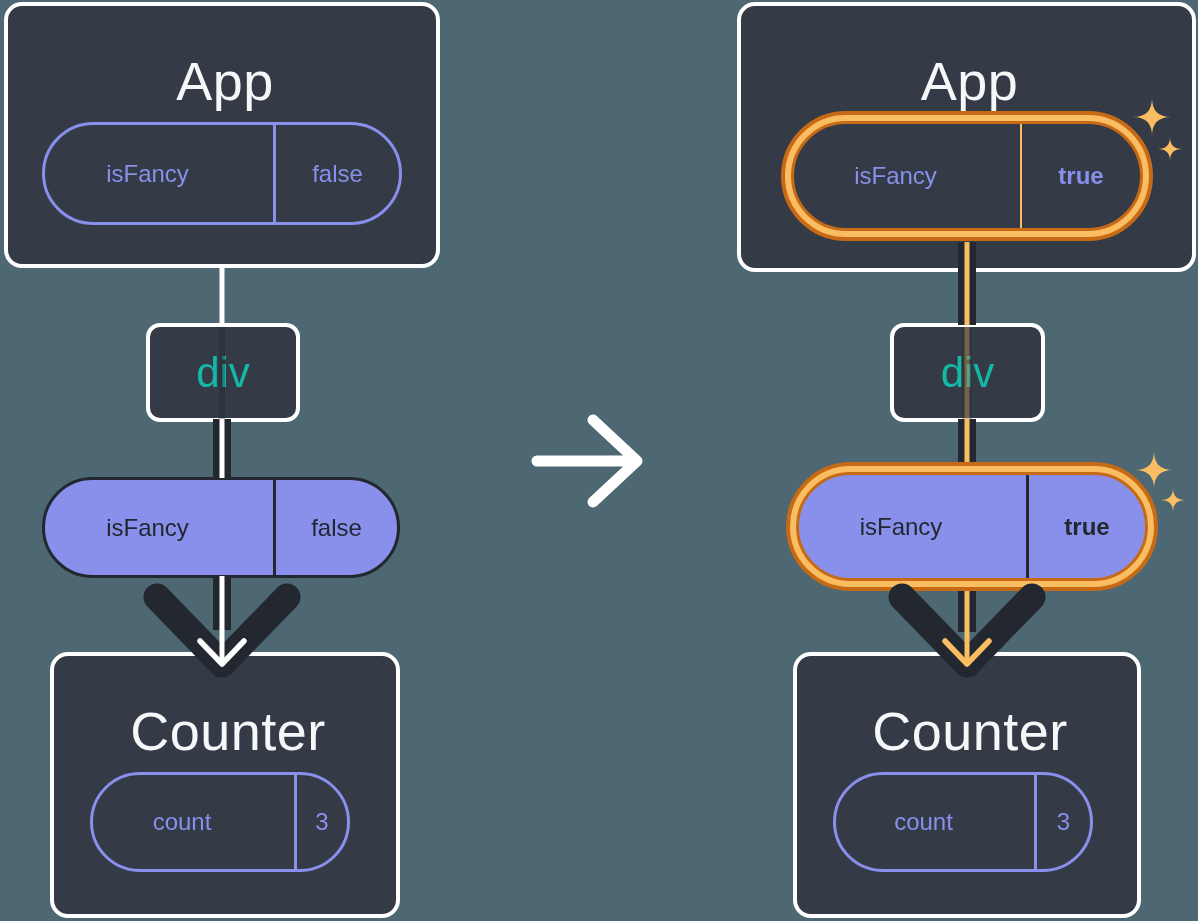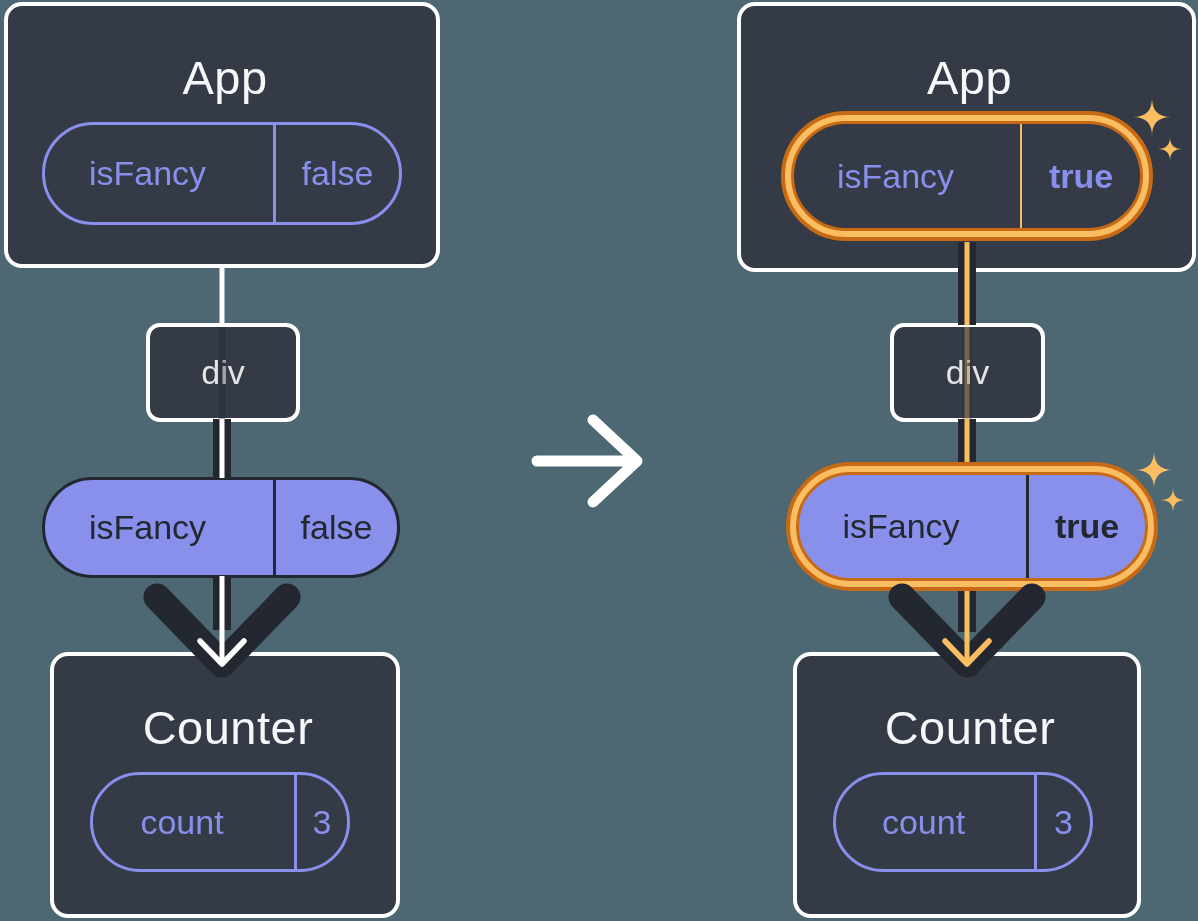--- a/index.html
+++ b/index.html
@@ -6,24 +6,24 @@
     --background:#4D6872; --box-fill:#343A46; --box-border:#FFFFFF;
     --purple:#8890EC; --dark:#23272F; --orange:#FABD62; --orange-dark:#C76A15;
   }
   html,body{margin:0;padding:0;background:var(--background);}
   .stage{position:relative;width:1198px;height:921px;background:var(--background);
          font-family:"Liberation Sans",sans-serif;overflow:hidden;}
   .box{position:absolute;background:var(--box-fill);border:4px solid var(--box-border);
        border-radius:18px;box-sizing:border-box;z-index:1;}
   .box.small{border-radius:14px;display:flex;align-items:center;justify-content:center;}
   .box-title{position:absolute;left:6px;right:0;top:44px;text-align:center;color:#F6F7F9;
-             font-size:47px;font-weight:500;letter-spacing:.5px;}
-  .div-label{color:#e5e5e5;font-size:34px;font-weight:500;}
+             font-size:54px;font-weight:500;letter-spacing:.5px;}
+  .div-label{color:#14b8a6;font-size:42px;font-weight:500;}
   .pill{position:absolute;display:flex;box-sizing:border-box;border-radius:999px;z-index:2;}
-  .pill .cell{display:flex;align-items:center;justify-content:center;font-size:34px;box-sizing:border-box;}
+  .pill .cell{display:flex;align-items:center;justify-content:center;font-size:24px;box-sizing:border-box;}
   .pill .cell.value{flex:1;margin-left:23px;}
   .pill.outline{border:3px solid var(--purple);color:var(--purple);}
   .pill.outline .value{border-left:3px solid var(--purple);}
   .pill.filled{background:var(--purple);border:3px solid var(--dark);color:var(--dark);font-weight:500;}
   .pill.filled .value{border-left:3px solid var(--dark);font-weight:700;}
   .ring{position:absolute;background:var(--orange);border:4px solid var(--orange-dark);
         border-radius:999px;box-sizing:border-box;padding:6px;z-index:2;}
   .ring .pill{position:relative;width:100%;height:100%;border:3px solid var(--orange-dark);}
   .ring .pill.darkfill{background:var(--box-fill);color:var(--purple);}
   .ring .pill.darkfill .value{border-left:2px solid var(--orange);font-weight:700;}

